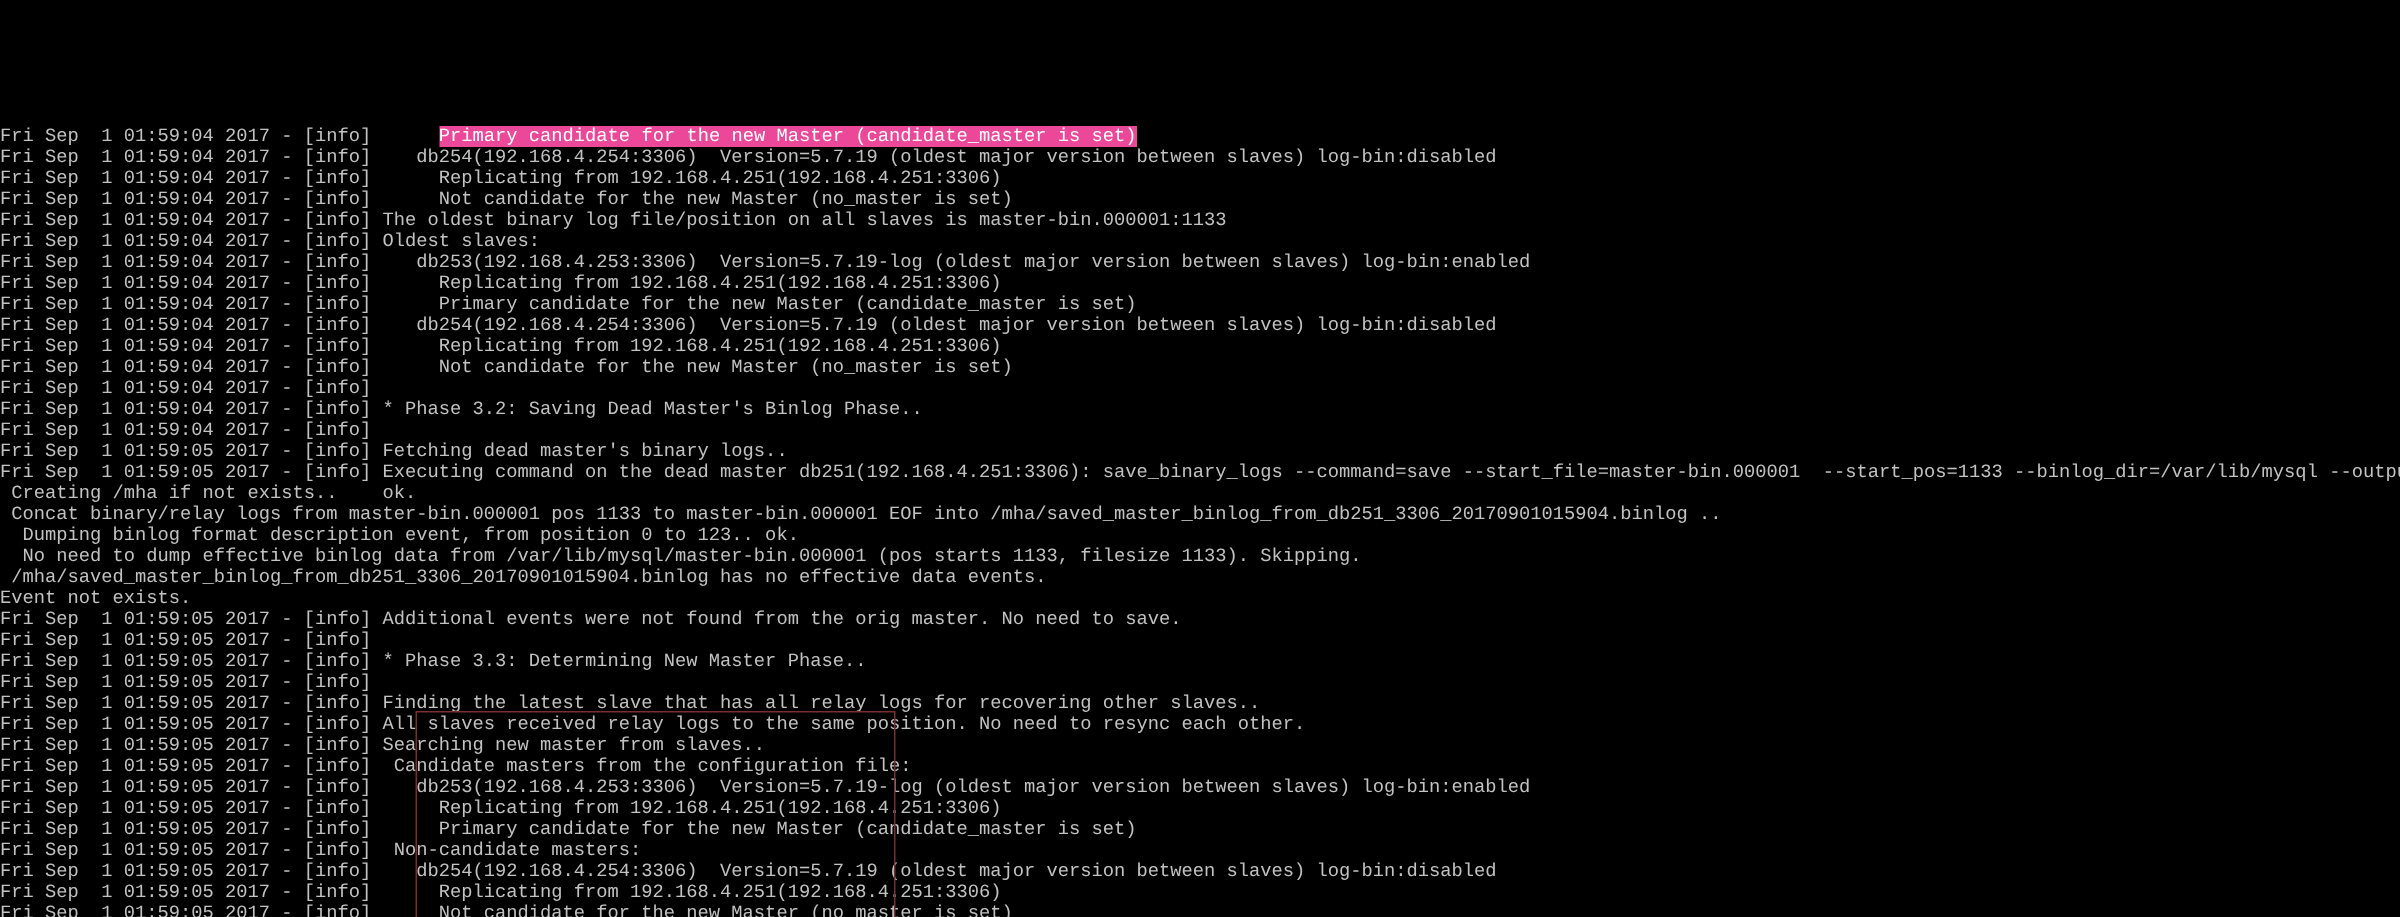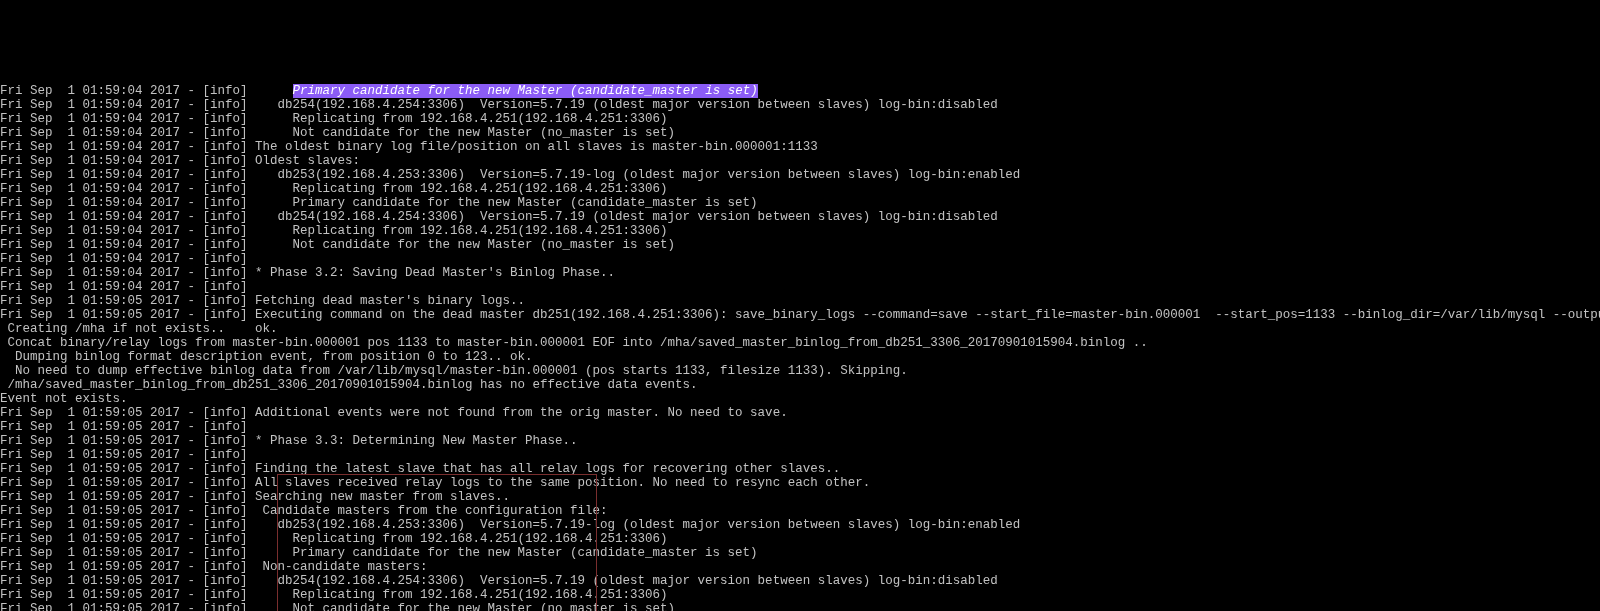--- a/index.html
+++ b/index.html
@@ -14,23 +14,22 @@
       width: 1600px;
     }
     .term {
       padding: 0;
     }
     .line {
       display: block;
       min-height: 14px;
     }
     .sel {
-      background: #8b5cf6;
+      background: #ec4899;
       color: #ffffff;
-      font-style: italic;
     }
     .box {
       position: absolute;
       border: 1px solid #7a2e2e;
       pointer-events: none;
       background: transparent;
     }
     .wrap {
       position: relative;
     }

